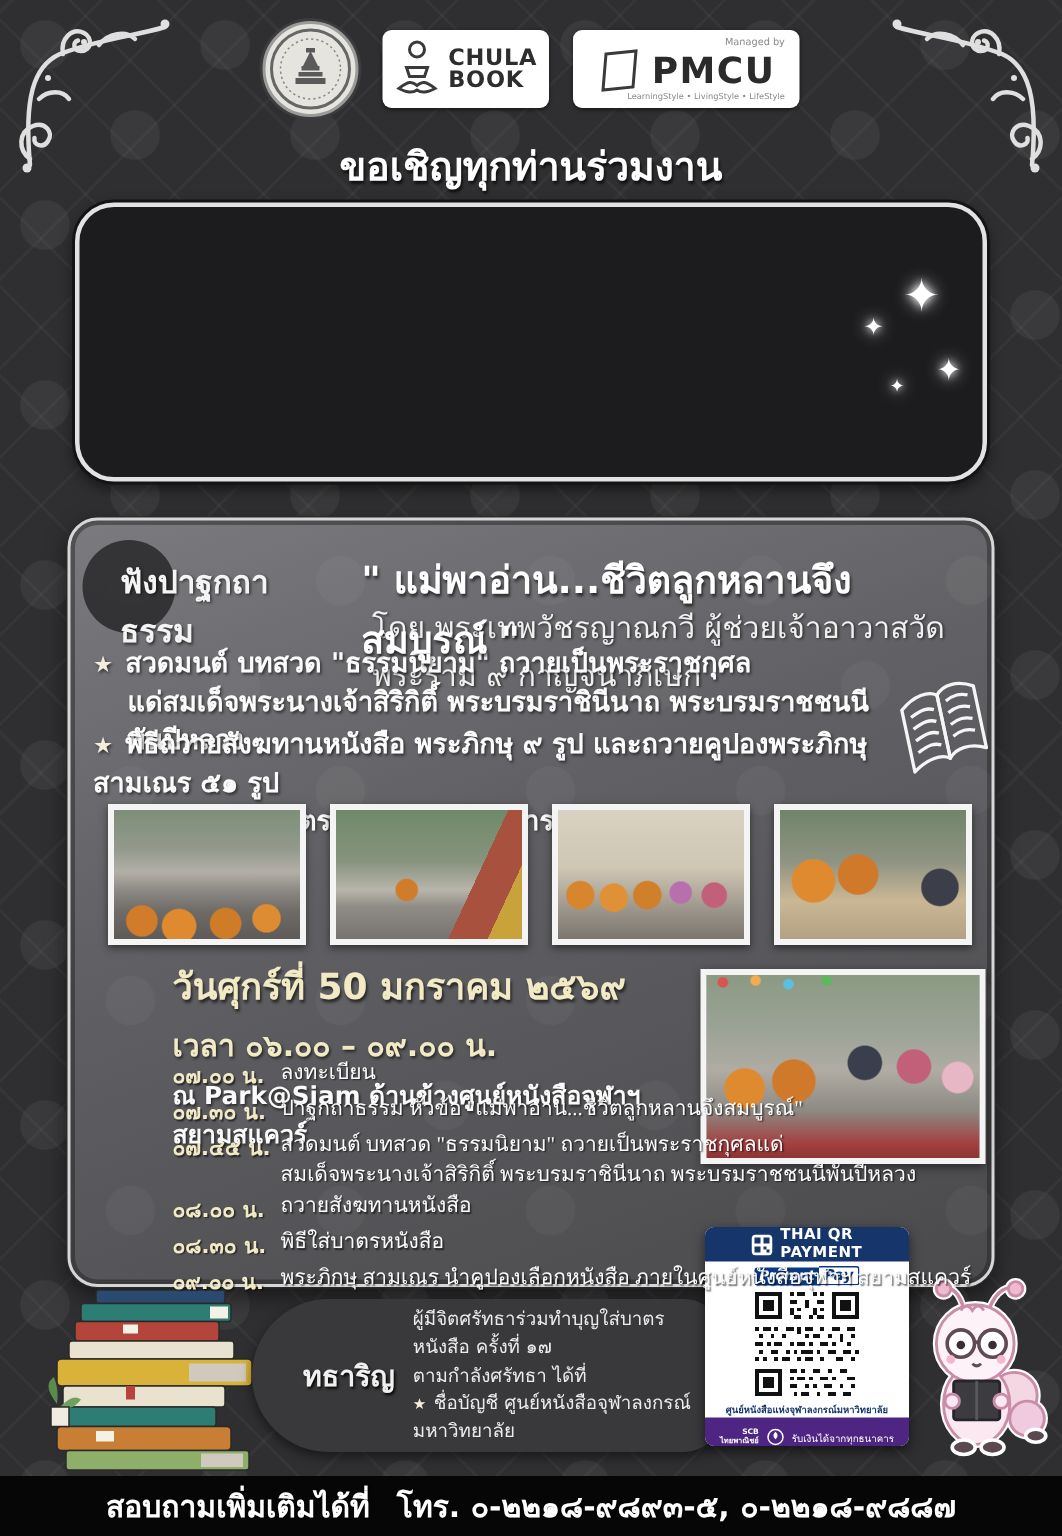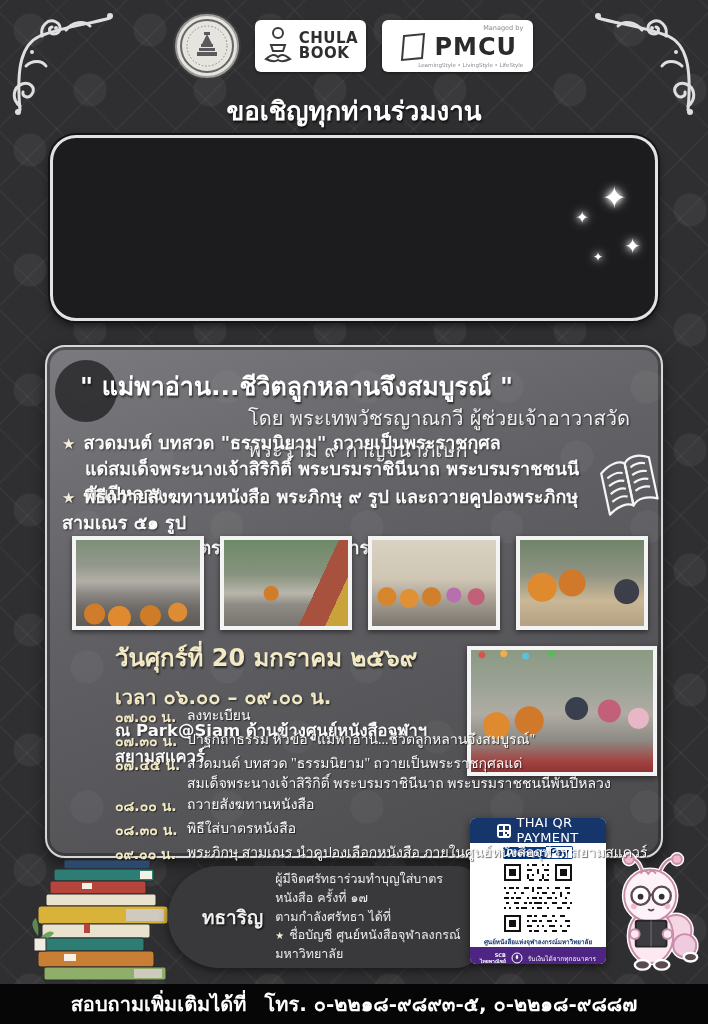--- a/index.html
+++ b/index.html
@@ -121,21 +121,21 @@
   
   .donation-box{left:168px;top:866px;width:312px;height:102px;background:#39393b;border-radius:52px 24px 24px 52px;
     box-shadow:0 3px 8px rgba(0,0,0,.5);display:flex;align-items:center;padding:10px 14px 10px 34px;gap:12px;}
   .don-heading{color:#f0f0f0;font-size:19px;font-weight:800;flex:0 0 auto;text-shadow:1px 1px 2px #000;}
   .don-body{color:#ececec;font-size:12.5px;line-height:1.5;}
   .don-body .star{color:#f3edda;margin-right:5px;font-size:10px;}
 
   .qr-card{left:470px;top:818px;width:136px;height:146px;background:#fff;border-radius:6px;overflow:hidden;
     box-shadow:0 3px 8px rgba(0,0,0,.55);display:flex;flex-direction:column;}
   .qr-head{background:#16356b;color:#fff;height:25px;display:flex;align-items:center;justify-content:center;gap:5px;}
-  .qr-head-text{font-size:13px;font-weight:400;line-height:1.15;letter-spacing:.3px;}
+  .qr-head-text{font-size:10px;font-weight:700;line-height:1.15;letter-spacing:.3px;}
   .qr-body{flex:1;display:flex;flex-direction:column;align-items:center;padding-top:2px;}
   .pp-logo{display:flex;align-items:center;margin:1px 0 2px;}
   .pp1{background:#0b3a82;color:#fff;font-size:9px;font-weight:800;font-style:italic;padding:1px 3px;border-radius:2px 0 0 2px;}
   .pp2{color:#0b3a82;font-size:10px;font-weight:800;font-style:italic;border:1px solid #0b3a82;border-left:none;padding:0px 3px;border-radius:0 2px 2px 0;}
   .qr-caption{font-size:6.3px;color:#16356b;font-weight:700;margin-top:2px;text-align:center;}
   .qr-bank{background:#4e2583;height:20px;display:flex;align-items:flex-end;justify-content:center;gap:5px;color:#fff;}
   .bank-name{font-size:5px;line-height:1.2;text-align:right;font-weight:700;}
   .bank-note{font-size:6.5px;}
 
   .mascot{left:606px;top:850px;}
@@ -226,20 +226,21 @@
     <span class="abs sparkle" style="right:28px;top:42px;font-size:30px;">✦</span>
     <span class="abs sparkle" style="right:66px;top:70px;font-size:16px;">✦</span>
     <span class="abs sparkle" style="right:14px;top:96px;font-size:20px;">✦</span>
     <span class="abs sparkle" style="right:52px;top:112px;font-size:12px;">✦</span>
   </div>
 
   <div class="abs main-frame"></div>
   <div class="abs deco-circle"></div>
 
   <div class="abs lecture-row">
+    <span class="lecture-label">ฟังปาฐกถาธรรม</span>
     <span class="lecture-quote">" แม่พาอ่าน...ชีวิตลูกหลานจึงสมบูรณ์ "</span>
   </div>
   <div class="abs lecture-by">โดย พระเทพวัชรญาณกวี ผู้ช่วยเจ้าอาวาสวัดพระราม ๙ กาญจนาภิเษก</div>
 
   <div class="abs bullet" style="top:430px;">
     <span class="star">★</span><span>สวดมนต์ บทสวด "ธรรมนิยาม" ถวายเป็นพระราชกุศล</span>
     <span class="cont">แด่สมเด็จพระนางเจ้าสิริกิติ์ พระบรมราชินีนาถ พระบรมราชชนนีพันปีหลวง</span>
   </div>
   <div class="abs bullet" style="top:484px;">
     <span class="star">★</span><span>พิธีถวายสังฆทานหนังสือ พระภิกษุ ๙ รูป และถวายคูปองพระภิกษุ สามเณร ๕๑ รูป</span>
@@ -256,21 +257,21 @@
   </svg>
 
   <div class="abs photo-row">
     <div class="photo photo1"></div>
     <div class="photo photo2"></div>
     <div class="photo photo3"></div>
     <div class="photo photo4"></div>
   </div>
 
   <div class="abs date-block">
-    <div class="date-line1">วันศุกร์ที่ 20 มกราคม ๒๕๖๙</div>
+    <div class="date-line1">วันศุกร์ที่ 50 มกราคม ๒๕๖๙</div>
     <div class="date-line2">เวลา ๐๖.๐๐ – ๐๙.๐๐ น.</div>
     <div class="date-line3">ณ Park@Siam ด้านข้างศูนย์หนังสือจุฬาฯ สยามสแควร์</div>
   </div>
 
   <div class="abs big-photo"></div>
 
   <div class="abs schedule" id="schedule-list">
       <div class="sched-row">
         <div class="sched-time">๐๗.๐๐ น.</div>
         <div class="sched-act">ลงทะเบียน</div>

